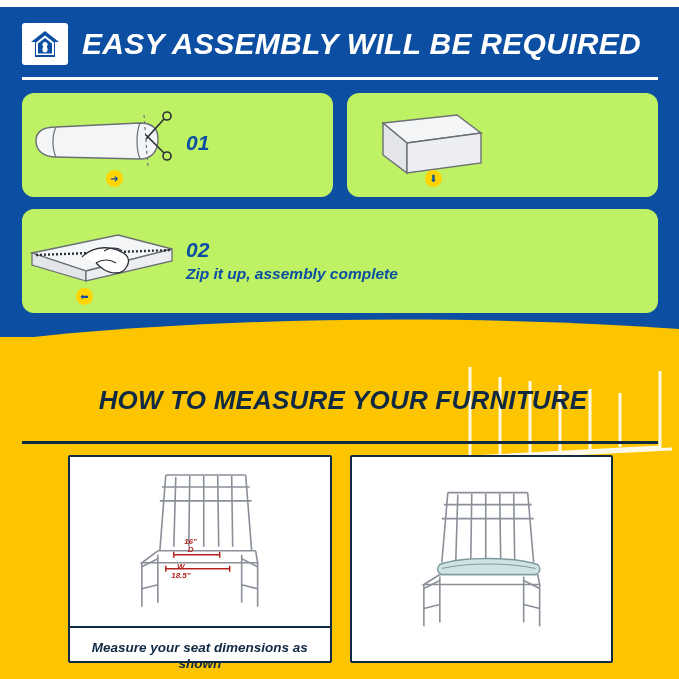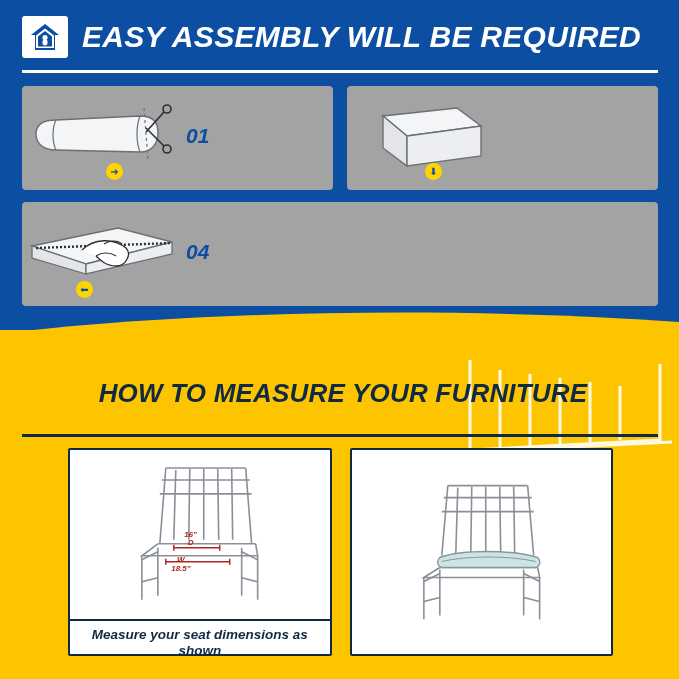--- a/index.html
+++ b/index.html
@@ -9,20 +9,21 @@
     height: 679px;
     font-family: "Liberation Sans", sans-serif;
     background: #ffffff;
     overflow: hidden;
   }
   .page {
     position: relative;
     width: 679px;
     height: 661px;
     background: #0d4f9e;
+    margin-top: 7px;
   }
 
   
   .top-section {
     position: absolute;
     left: 0; top: 0;
     width: 679px;
     height: 330px;
     background: #0b4ea2;
   }
@@ -69,22 +70,22 @@
   }
   .step-row {
     display: flex;
     gap: 14px;
     margin-bottom: 12px;
   }
   .step-card {
     position: relative;
     flex: 1 1 0;
     height: 104px;
-    background: #a3a3a3;
-    border-radius: 4px;
+    background: #bef264;
+    border-radius: 12px;
     display: flex;
     align-items: center;
     overflow: hidden;
   }
   .step-art {
     position: relative;
     width: 160px;
     height: 104px;
     flex: 0 0 auto;
   }
@@ -173,21 +174,21 @@
     border-radius: 2px;
     display: flex;
     flex-direction: column;
   }
   .measure-art {
     position: relative;
     flex: 1 1 auto;
   }
   .measure-caption {
     border-top: 2px solid #102a43;
-    padding: 6px 6px 8px;
+    padding: 12px 6px 8px;
     text-align: center;
     color: #102a43;
     font-size: 13.5px;
     font-weight: bold;
     font-style: italic;
     line-height: 1.18;
   }
   .dim-label {
     position: absolute;
     color: #b3231f;
@@ -265,21 +266,22 @@
               <path d="M10 44 L96 26 L150 40 L64 62 Z" fill="#f4f5f7" stroke="#6b6f76" stroke-width="1.3"></path>
               <path d="M10 44 L10 56 L64 72 L64 62 Z" fill="#e3e5e9" stroke="#6b6f76" stroke-width="1.3"></path>
               <path d="M64 62 L150 40 L150 52 L64 72 Z" fill="#eceef1" stroke="#6b6f76" stroke-width="1.3"></path>
               <path d="M14 46 L150 41" stroke="#2b2f36" stroke-width="2.4" fill="none" stroke-dasharray="2 2"></path>
               <path d="M60 48 C72 36 92 36 104 46 C110 52 104 64 94 64 C84 64 78 58 74 54" fill="#ffffff" stroke="#2b2f36" stroke-width="1.3"></path>
               <path d="M74 54 C80 50 88 50 94 54" fill="none" stroke="#2b2f36" stroke-width="1.1"></path>
               <path d="M82 42 C88 38 96 38 100 42" fill="none" stroke="#2b2f36" stroke-width="1.1"></path>
             </svg>
           </div>
           <div class="step-text-wrap">
-            <div class="step-num">04</div>
+            <div class="step-num">02</div>
+            <div class="step-label">Zip it up, assembly complete</div>
           </div>
           <div class="arrow-badge" style="left:54px; bottom:8px;">⬅</div>
         </div>
       </div>
     </div>
 
     <div class="swoosh">
       <svg width="679" height="80" viewBox="0 0 679 80" aria-hidden="true">
         <path d="M0 34 C160 14 420 4 679 22 L679 80 L0 80 Z" fill="#fdc500"></path>
       </svg>

